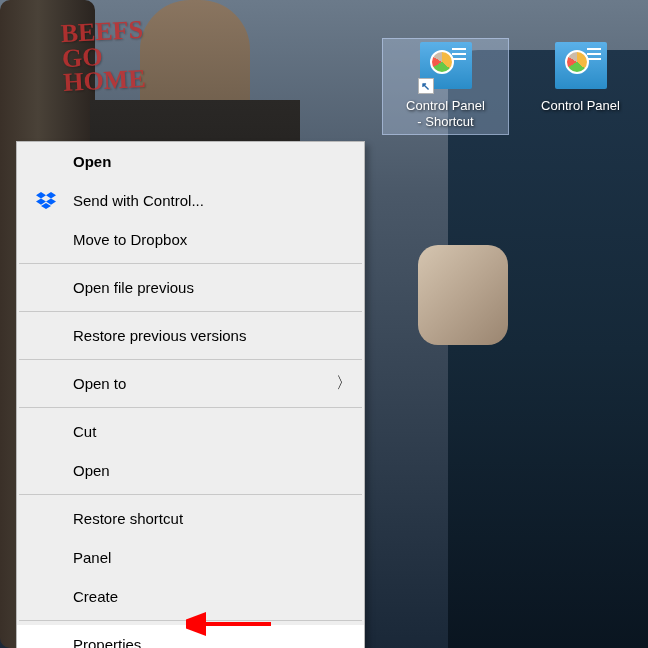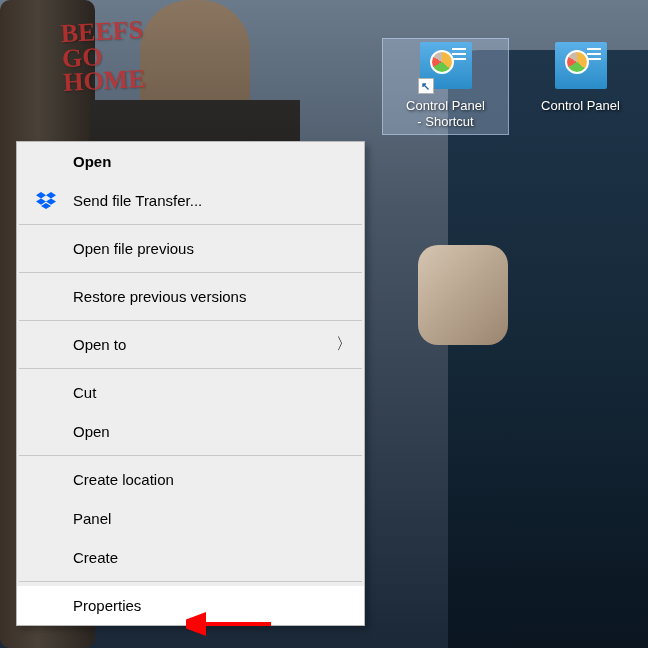--- a/index.html
+++ b/index.html
@@ -269,21 +269,24 @@
 
 <div class="menu-item bold">
       <span>Open</span>
     </div>
     <div class="menu-item">
       <span class="item-icon">
         <svg width="20" height="18" viewBox="0 0 20 18">
           <path d="M5 0 L10 3.2 L5 6.4 L0 3.2 Z M15 0 L20 3.2 L15 6.4 L10 3.2 Z M0 9.6 L5 6.4 L10 9.6 L5 12.8 Z M10 9.6 L15 6.4 L20 9.6 L15 12.8 Z M5 14 L10 11 L15 14 L10 17 Z" fill="#0062ff"></path>
         </svg>
       </span>
-      <span>Send file Transfer...</span>
+      <span>Send with Control...</span>
+    </div>
+    <div class="menu-item">
+      <span>Move to Dropbox</span>
     </div>
     <div class="menu-sep"></div>
     <div class="menu-item">
       <span>Open file previous</span>
     </div>
     <div class="menu-sep"></div>
     <div class="menu-item">
       <span>Restore previous versions</span>
     </div>
     <div class="menu-sep"></div>
@@ -293,21 +296,21 @@
     </div>
     <div class="menu-sep"></div>
     <div class="menu-item">
       <span>Cut</span>
     </div>
     <div class="menu-item">
       <span>Open</span>
     </div>
     <div class="menu-sep"></div>
     <div class="menu-item">
-      <span>Create location</span>
+      <span>Restore shortcut</span>
     </div>
     <div class="menu-item">
       <span>Panel</span>
     </div>
     <div class="menu-item">
       <span>Create</span>
     </div>
     <div class="menu-sep"></div>
     <div class="menu-item highlighted">
       <span>Properties</span>

